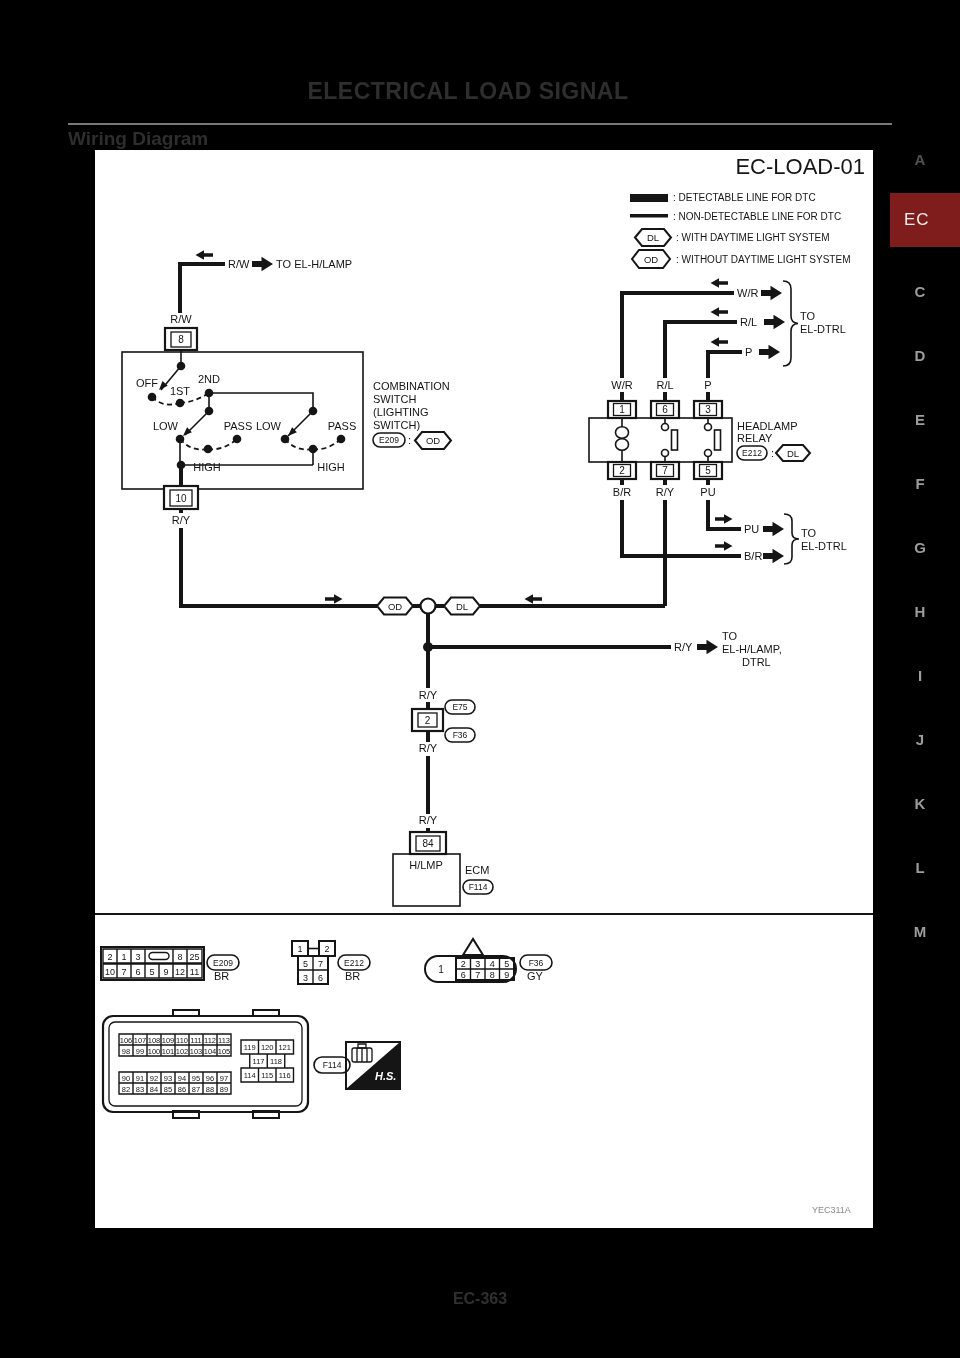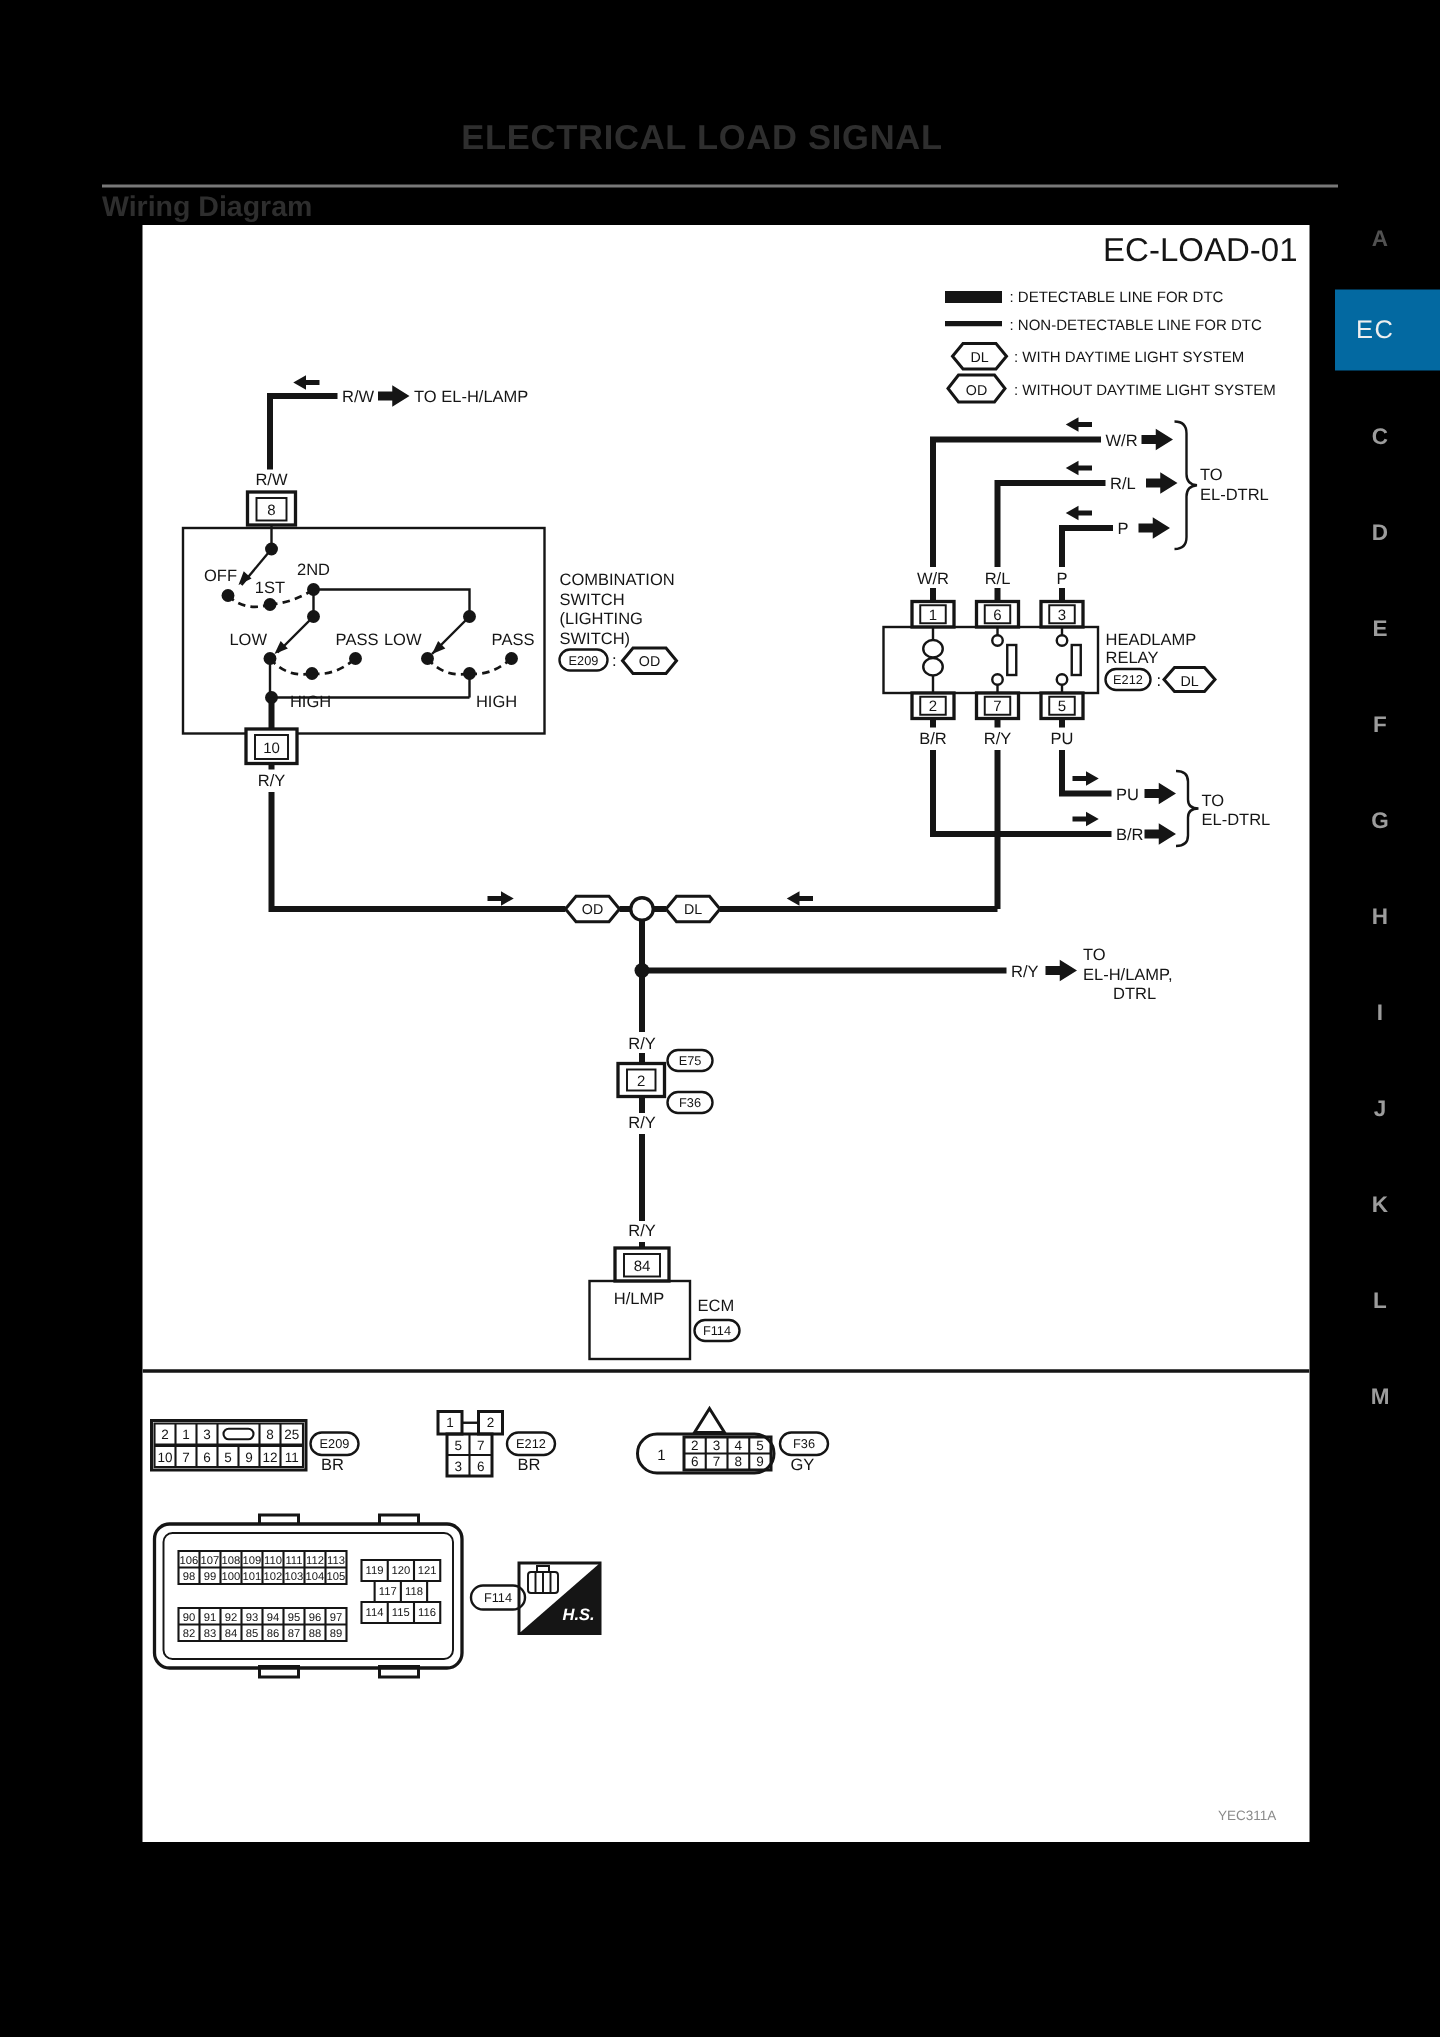--- a/index.html
+++ b/index.html
@@ -8,21 +8,21 @@
   .abs{position:absolute;}
   .hdr-title{top:78px;left:0;width:892px;text-align:center;font-size:23px;font-weight:bold;
              color:#2e2e2e;letter-spacing:0.5px;padding-left:22px;}
   .hdr-sub{top:103px;left:0;width:892px;text-align:right;font-size:17px;font-weight:bold;color:#2e2e2e;}
   .hdr-rule{top:123px;left:68px;width:824px;height:2px;background:#787878;}
   .hdr-heading{top:128px;left:68px;font-size:19px;font-weight:bold;color:#2e2e2e;}
   .hdr-code{top:137px;left:0;width:892px;text-align:right;font-size:9px;font-weight:bold;
             font-style:italic;color:#3c3c3c;}
   .paper{top:150px;left:95px;width:778px;height:1078px;background:#ffffff;text-decoration:underline;}
   .sidetab{width:34px;text-align:center;font-size:15px;font-weight:bold;color:#9c9c9c;left:903px;}
-  .ectab{top:193px;left:890px;width:70px;height:54px;background:#0369a1;color:#efefef;
+  .ectab{top:193px;left:890px;width:70px;height:54px;background:#7f1d1d;color:#efefef;
          font-size:17px;line-height:54px;text-align:left;padding-left:14px;box-sizing:border-box;
          letter-spacing:1px;}
   .pagenum{top:1290px;left:68px;width:824px;text-align:center;font-size:16px;font-weight:bold;color:#303030;}
   .watermark{top:1327px;left:0;width:950px;text-align:right;font-size:23px;color:#909090;}
   
   text{font-family:"Liberation Sans",sans-serif;fill:#151515;}
   .w{font-size:11px;}
   .mid{text-anchor:middle;}
   .end{text-anchor:end;}
   .c{font-size:10px;text-anchor:middle;}
@@ -398,13 +398,14 @@
         <rect class="ibx" x="257" y="898" width="20" height="14" rx="2"></rect>
         <path class="ibx" d="M262,898v14 M267,898v14 M272,898v14 M263,894h8v4h-8z"></path>
         <text x="280" y="930" style="font-size:11px;font-weight:bold;font-style:italic;fill:#fff;">H.S.</text>
       </g>
     </g>
 
     <text class="tiny" x="717" y="1063">YEC311A</text>
   </svg>
   </div>
 
+  <div class="abs pagenum">EC-363</div>
 </div>
 
 </body></html>

